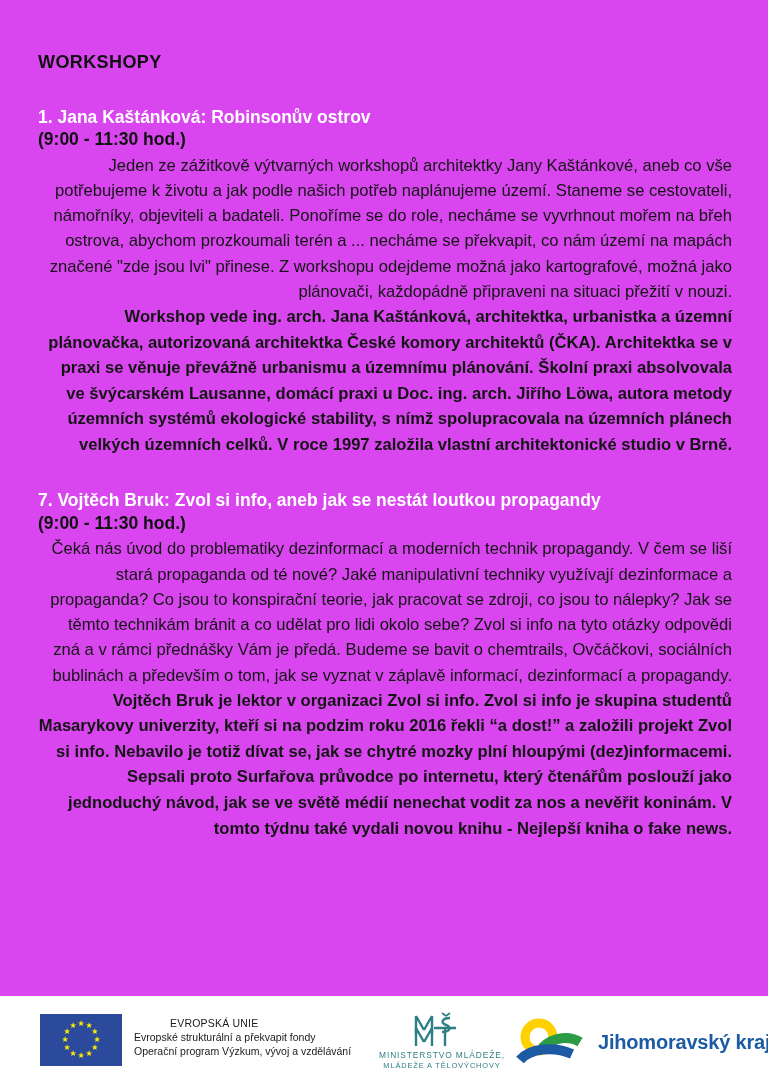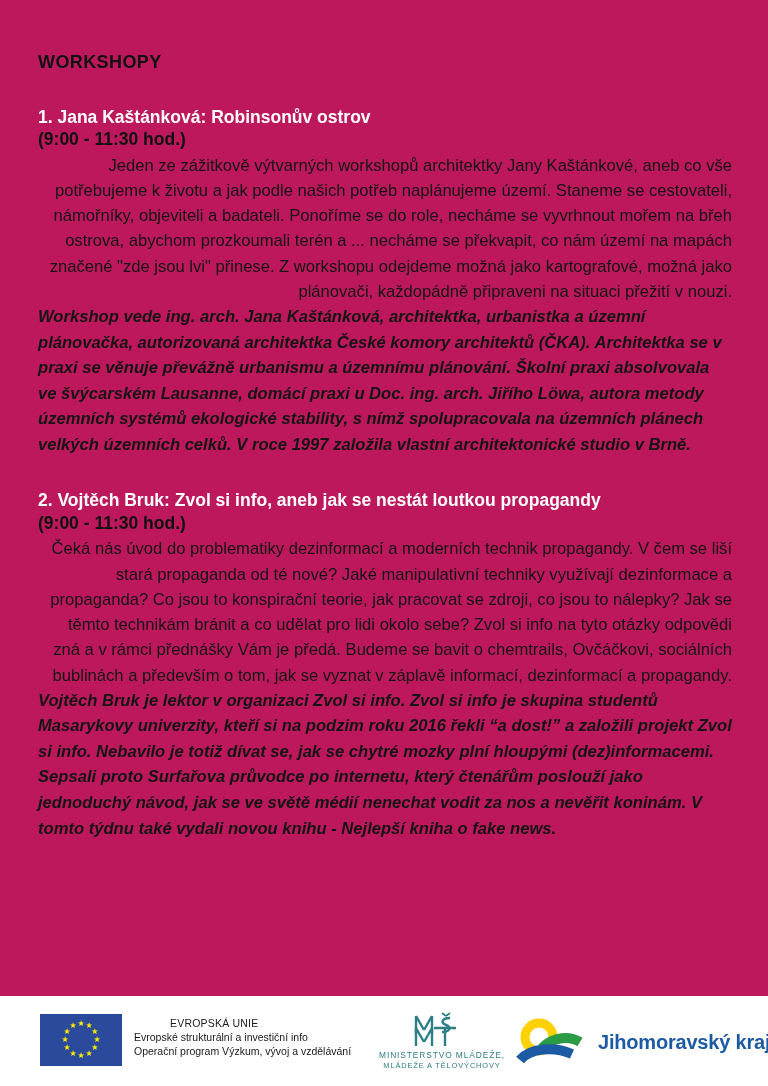--- a/index.html
+++ b/index.html
@@ -11,21 +11,21 @@
     height: 1086px;
     background: #FFC400;
     font-family: "Liberation Sans", sans-serif;
     overflow: hidden;
     position: relative;
   }
 
   .page {
     position: absolute;
     inset: 0;
-    background: #be185d;
+    background: #d946ef;
   }
 
   .content {
     position: absolute;
     left: 38px;
     top: 52px;
     width: 694px;
   }
 
   .section-heading {
@@ -63,25 +63,24 @@
     font-weight: normal;
     color: #141414;
     line-height: 1.52;
     margin: 0;
     text-align: right;
   }
 
   .workshop-note {
     font-size: 16.6px;
     font-weight: bold;
-    font-style: italic;
     color: #141414;
     line-height: 1.54;
     margin: 0;
-    text-align: left;
+    text-align: right;
   }
 
   
   .footer {
     position: absolute;
     left: 0;
     bottom: 0;
     width: 768px;
     height: 90px;
     background: #FFFFFF;
@@ -197,21 +196,21 @@
     <h1 class="section-heading">WORKSHOPY</h1>
 
     <div class="workshop-block">
       <p class="workshop-title">1. Jana Kaštánková: Robinsonův ostrov</p>
       <p class="workshop-time">(9:00 - 11:30 hod.)</p>
       <p class="workshop-body">Jeden ze zážitkově výtvarných workshopů architektky Jany Kaštánkové, aneb co vše potřebujeme k životu a jak podle našich potřeb naplánujeme území. Staneme se cestovateli, námořníky, objeviteli a badateli. Ponoříme se do role, necháme se vyvrhnout mořem na břeh ostrova, abychom prozkoumali terén a ... necháme se překvapit, co nám území na mapách značené "zde jsou lvi" přinese. Z workshopu odejdeme možná jako kartografové, možná jako plánovači, každopádně připraveni na situaci přežití v nouzi.</p>
       <p class="workshop-note">Workshop vede ing. arch. Jana Kaštánková, architektka, urbanistka a územní plánovačka, autorizovaná architektka České komory architektů (ČKA). Architektka se v praxi se věnuje převážně urbanismu a územnímu plánování. Školní praxi absolvovala ve švýcarském Lausanne, domácí praxi u Doc. ing. arch. Jiřího Löwa, autora metody územních systémů ekologické stability, s nímž spolupracovala na územních plánech velkých územních celků. V roce 1997 založila vlastní architektonické studio v Brně.</p>
     </div>
 
     <div class="workshop-block">
-      <p class="workshop-title">2. Vojtěch Bruk: Zvol si info, aneb jak se nestát loutkou propagandy</p>
+      <p class="workshop-title">7. Vojtěch Bruk: Zvol si info, aneb jak se nestát loutkou propagandy</p>
       <p class="workshop-time">(9:00 - 11:30 hod.)</p>
       <p class="workshop-body">Čeká nás úvod do problematiky dezinformací a moderních technik propagandy. V čem se liší stará propaganda od té nové? Jaké manipulativní techniky využívají dezinformace a propaganda? Co jsou to konspirační teorie, jak pracovat se zdroji, co jsou to nálepky? Jak se těmto technikám bránit a co udělat pro lidi okolo sebe? Zvol si info na tyto otázky odpovědi zná a v rámci přednášky Vám je předá. Budeme se bavit o chemtrails, Ovčáčkovi, sociálních bublinách a především o tom, jak se vyznat v záplavě informací, dezinformací a propagandy.</p>
       <p class="workshop-note">Vojtěch Bruk je lektor v organizaci Zvol si info. Zvol si info je skupina studentů Masarykovy univerzity, kteří si na podzim roku 2016 řekli “a dost!” a založili projekt Zvol si info. Nebavilo je totiž dívat se, jak se chytré mozky plní hloupými (dez)informacemi. Sepsali proto Surfařova průvodce po internetu, který čtenářům poslouží jako jednoduchý návod, jak se ve světě médií nenechat vodit za nos a nevěřit koninám.  V tomto týdnu také vydali novou knihu - Nejlepší kniha o fake news.</p>
     </div>
 
   </div>
 
   <div class="footer">
     <div class="footer-inner">
 
@@ -225,21 +224,21 @@
             <span class="eu-star" style="color: rgb(255, 236, 0); left: 45px; top: 35.8564px;">★</span>
             <span class="eu-star" style="color: rgb(255, 236, 0); left: 37px; top: 38px;">★</span>
             <span class="eu-star" style="color: rgb(255, 236, 0); left: 29px; top: 35.8564px;">★</span>
             <span class="eu-star" style="color: rgb(255, 236, 0); left: 23.1436px; top: 30px;">★</span>
             <span class="eu-star" style="color: rgb(255, 236, 0); left: 21px; top: 22px;">★</span>
             <span class="eu-star" style="color: rgb(255, 236, 0); left: 23.1436px; top: 14px;">★</span>
             <span class="eu-star" style="color: rgb(255, 236, 0); left: 29px; top: 8.14359px;">★</span>
           </div>
         <div class="eu-text">
           <div class="l1">EVROPSKÁ UNIE</div>
-          <div class="l2">Evropské strukturální a investiční info</div>
+          <div class="l2">Evropské strukturální a překvapit fondy</div>
           <div class="l3">Operační program Výzkum, vývoj a vzdělávání</div>
         </div>
       </div>
 
       <div class="msmt-logo">
         <div class="msmt-mark">
           <svg width="140" height="40" viewBox="0 0 140 40" aria-hidden="true">
             <g stroke="#2E7E86" fill="none" stroke-width="2.4" stroke-linecap="butt">
 
               <path d="M44 6 L44 24 M44 6 L52 20 M60 6 L52 20 M60 6 L60 24"></path>

